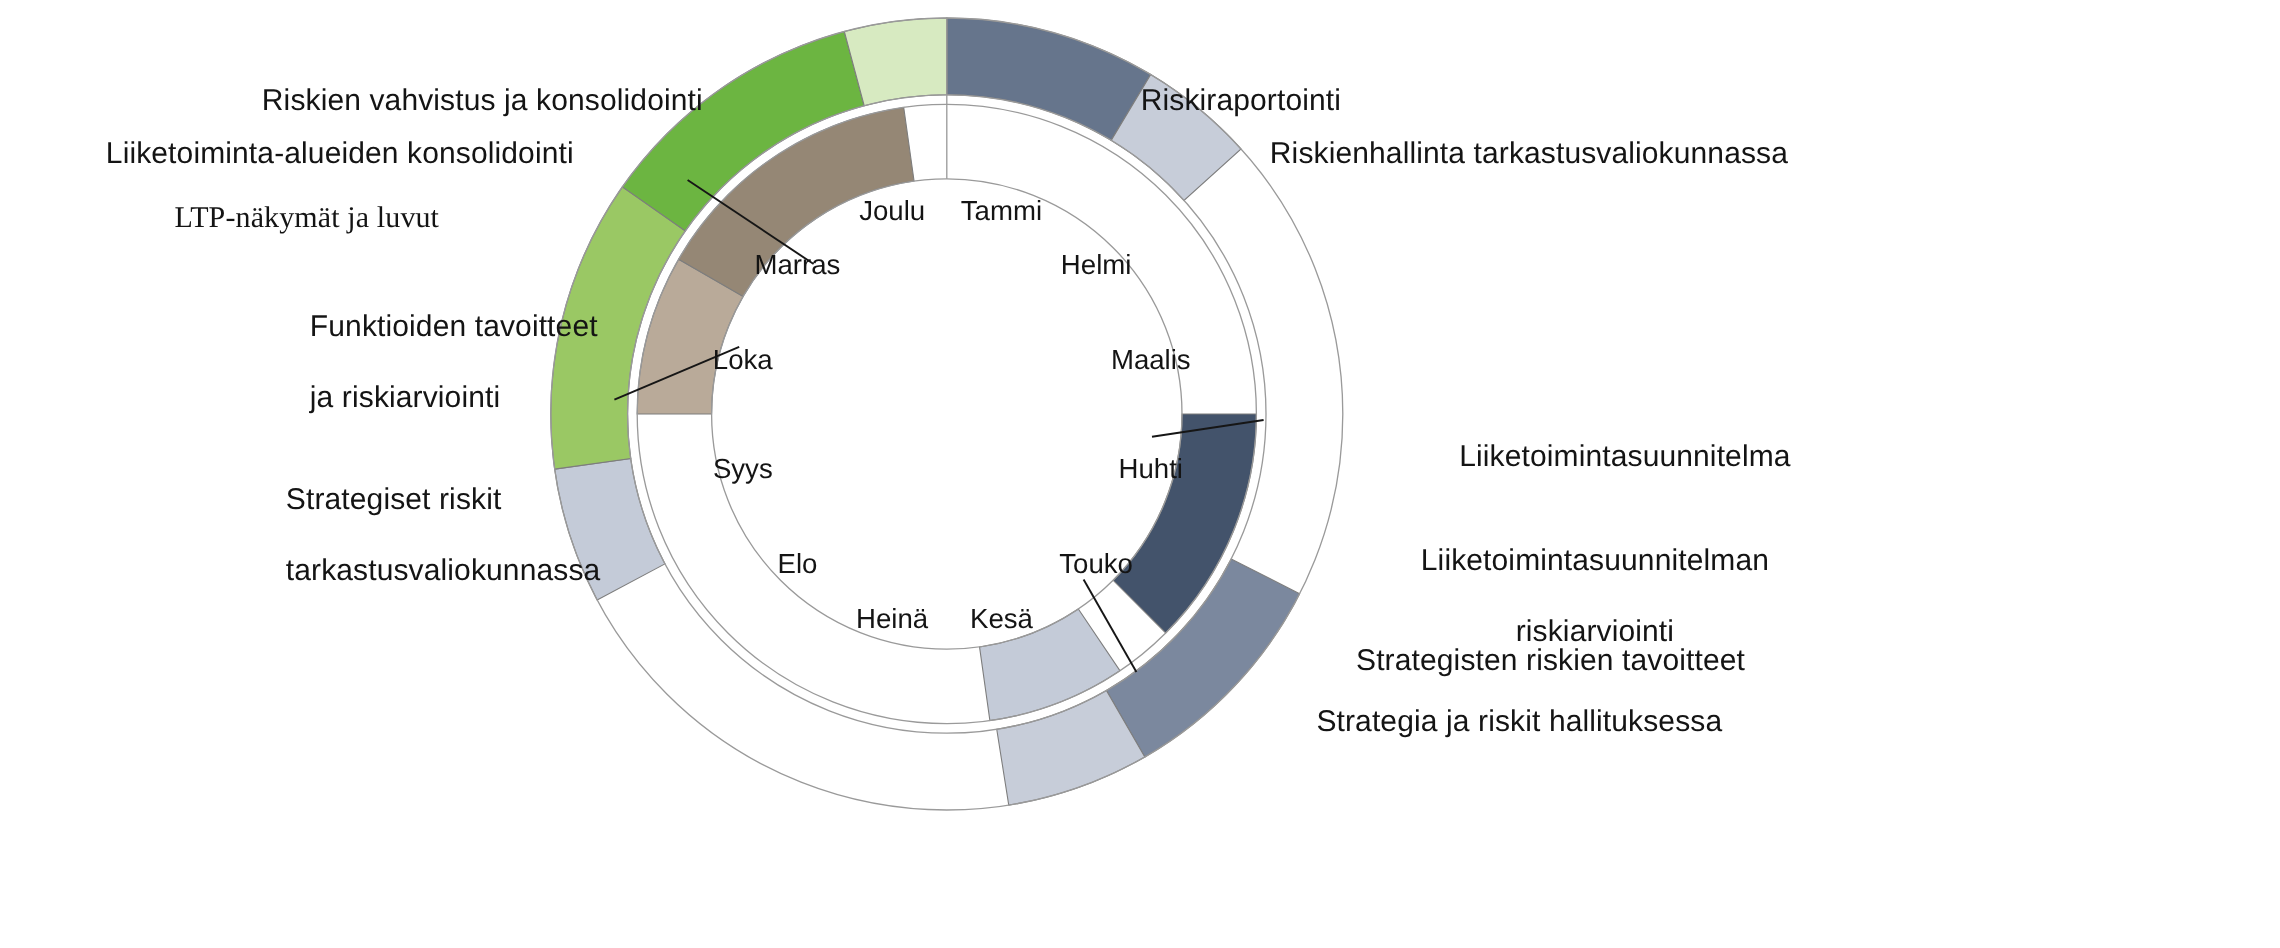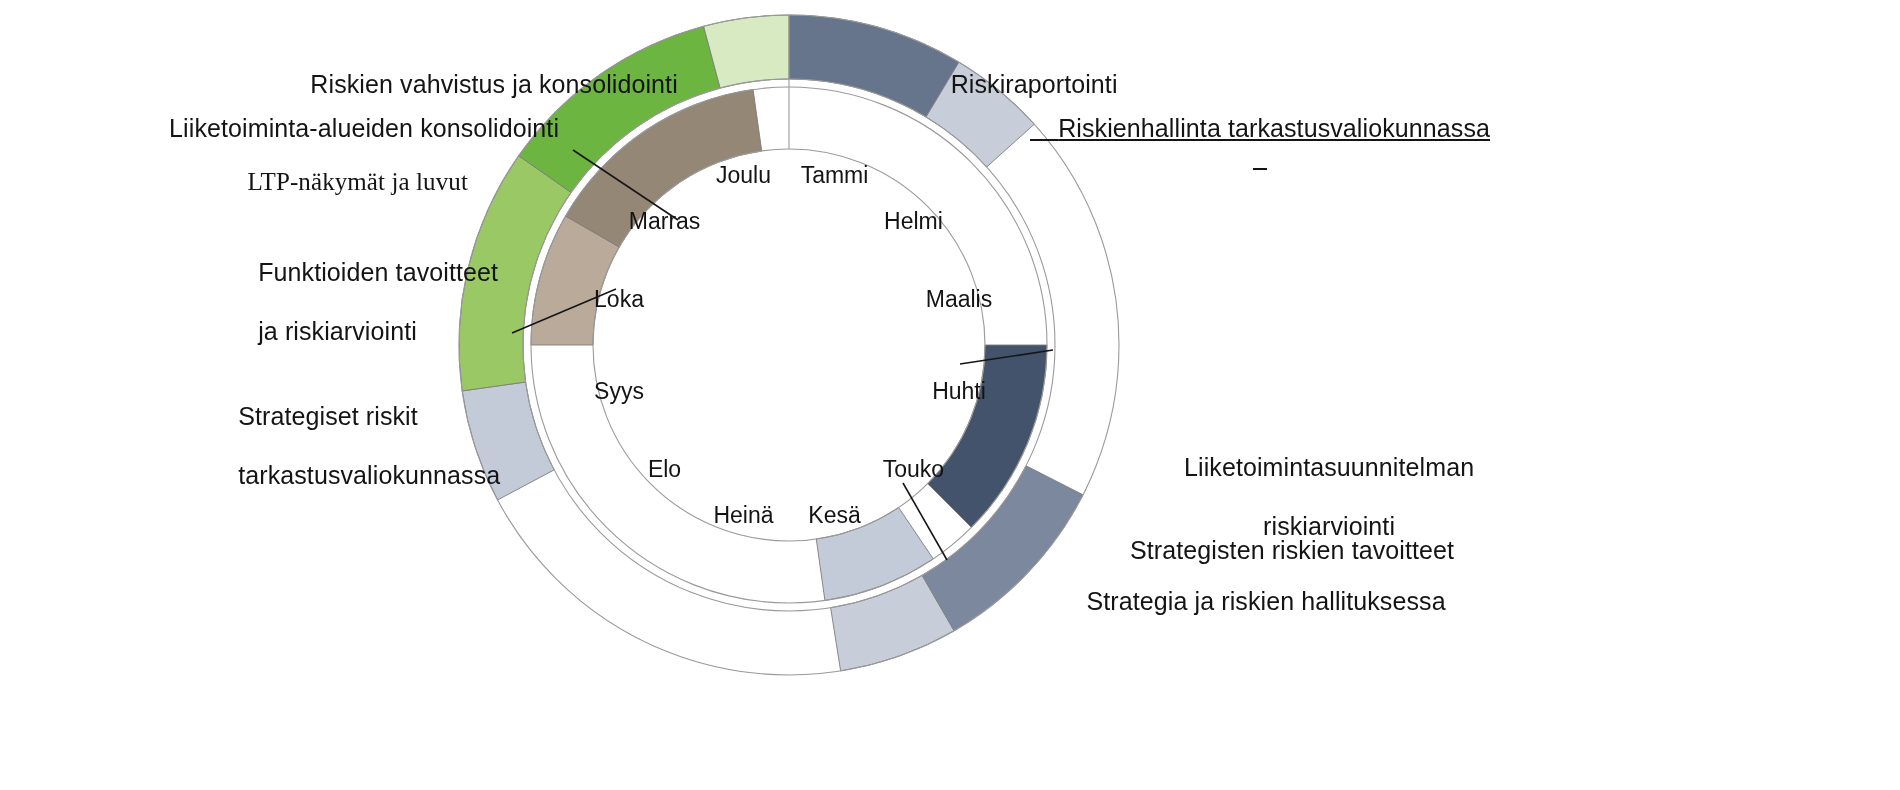--- a/index.html
+++ b/index.html
@@ -2,21 +2,21 @@
 <html><head>
 <meta charset="utf-8">
 <style>
   html,body{margin:0;padding:0;background:#ffffff;}
   body{width:1900px;height:790px;overflow:hidden;
        font-family:"Liberation Sans","DejaVu Sans",sans-serif;color:#1a1a1a;}
   #stage{position:relative;width:1900px;height:790px;background:#fff;}
   #wheel{position:absolute;left:0;top:0;width:1900px;height:790px;}
   .lbl{position:absolute;font-size:25px;line-height:1.18;color:#141414;
        letter-spacing:.1px;white-space:pre;font-weight:400;}
-  .lbl.r{text-align:center;}
+  .lbl.r{text-align:left;}
   .lbl.l{text-align:center;}
   .lbl.c{}
 </style>
 </head>
 <body>
 
 <div id="stage">
 
   <svg id="wheel" viewBox="0 0 1900 790">
     <g id="rings">
@@ -82,31 +82,34 @@
 
   <div class="lbl c" style="left:210px;top:372px;width:420px;">
     <span>Strategiset riskit</span><br>
     <span>tarkastusvaliokunnassa</span>
   </div>
 
   <div class="lbl l" style="left:810px;top:40px;width:420px;">
     <span>Riskiraportointi</span>
   </div>
 
-  <div class="lbl l" style="left:910px;top:84px;width:700px;text-decoration:underline;">
+  <div class="lbl l" style="left:910px;top:84px;width:700px;">
     <span>Riskienhallinta tarkastusvaliokunnassa</span>
   </div>
 
+  <div class="lbl l" style="left:1060px;top:336px;width:560px;">
+    <span>Liiketoimintasuunnitelma</span>
+  </div>
 
   <div class="lbl l" style="left:1035px;top:423px;width:560px;">
     <span>Liiketoimintasuunnitelman</span><br>
     <span>riskiarviointi</span>
   </div>
 
   <div class="lbl l" style="left:998px;top:506px;width:560px;">
     <span>Strategisten riskien tavoitteet</span>
   </div>
 
   <div class="lbl l" style="left:952px;top:557px;width:600px;">
-    <span>Strategia ja riskien hallituksessa</span>
+    <span>Strategia ja riskit hallituksessa</span>
   </div>
 
 </div>
 
 </body></html>

